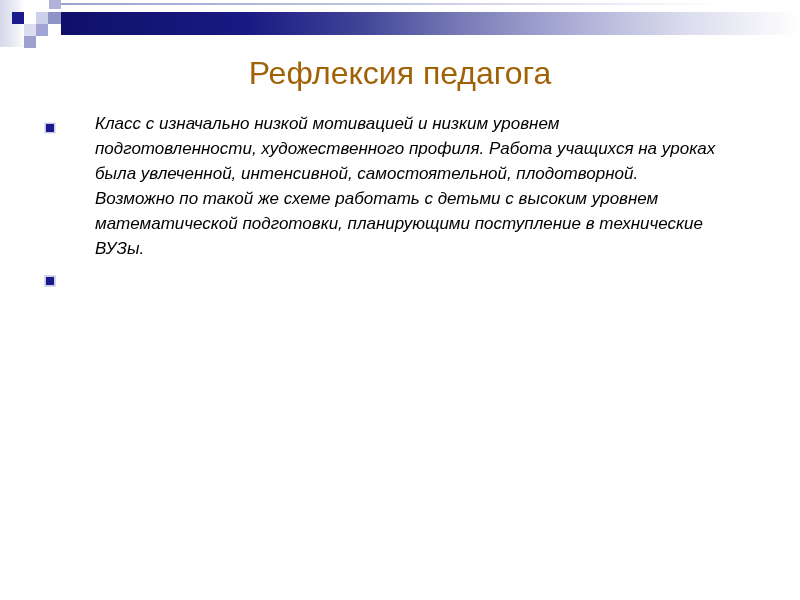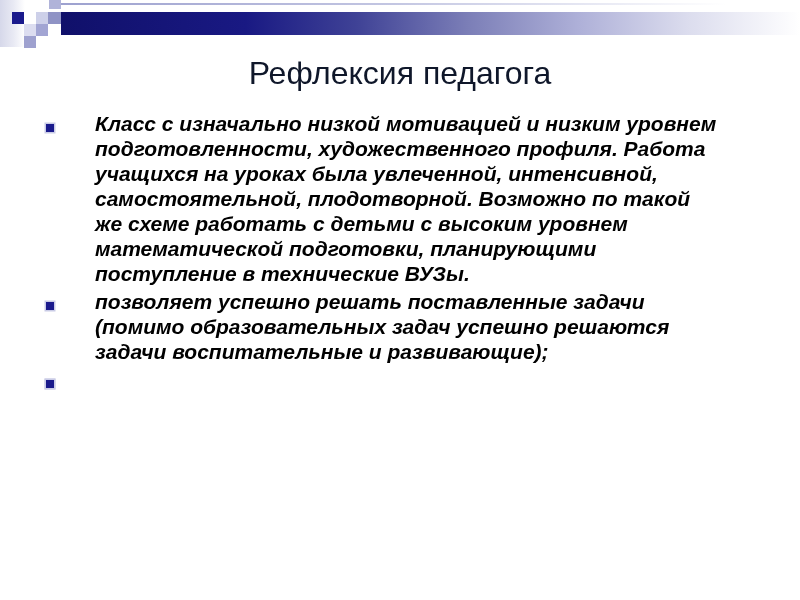--- a/index.html
+++ b/index.html
@@ -50,42 +50,41 @@
   
   .title {
     position: absolute;
     left: 0; top: 54px;
     width: 100%;
     margin: 0;
     text-align: center;
     font-size: 32px;
     font-weight: 400;
     line-height: 38px;
-    color: #0f172a;
+    color: #a16207;
     letter-spacing: 0;
   }
 
   
   .bullets {
     position: absolute;
     left: 44px; top: 111px;
     width: 676px;
     margin: 0;
     padding: 0;
     list-style: none;
   }
   .bullets li {
     position: relative;
     padding-left: 51px;
     margin: 0 0 3px 0;
     font-style: italic;
-    font-size: 21px;
+    font-size: 17px;
     line-height: 25px;
     color: #000000;
-    font-weight: bold;
   }
   .bullets li .li-text {
     white-space: pre-wrap;
   }
   .bullet-icon {
     position: absolute;
     left: 2px; top: 13px;
     width: 8px; height: 8px;
     background: #1a1a8c;
     box-shadow: 0 0 0 1.5px #c9cbe6;
@@ -111,23 +110,19 @@
 
   <h1 class="title">Рефлексия педагога</h1>
 
   <ul class="bullets">
     <li>
       <span class="bullet-icon"></span>
       <span class="li-text">Класс с изначально низкой мотивацией и низким уровнем подготовленности, художественного профиля. Работа учащихся на уроках была увлеченной, интенсивной, самостоятельной, плодотворной. Возможно по такой же схеме работать с детьми с высоким уровнем математической подготовки, планирующими поступление в технические ВУЗы.</span>
     </li>
     <li>
       <span class="bullet-icon"></span>
-      <span class="li-text">позволяет успешно решать поставленные задачи (помимо образовательных задач успешно решаются задачи воспитательные и развивающие);</span>
-    </li>
-    <li>
-      <span class="bullet-icon"></span>
     </li>
     <li>
       <span class="bullet-icon"></span>
     </li>
   </ul>
 
 </div>
 
 </body></html>

